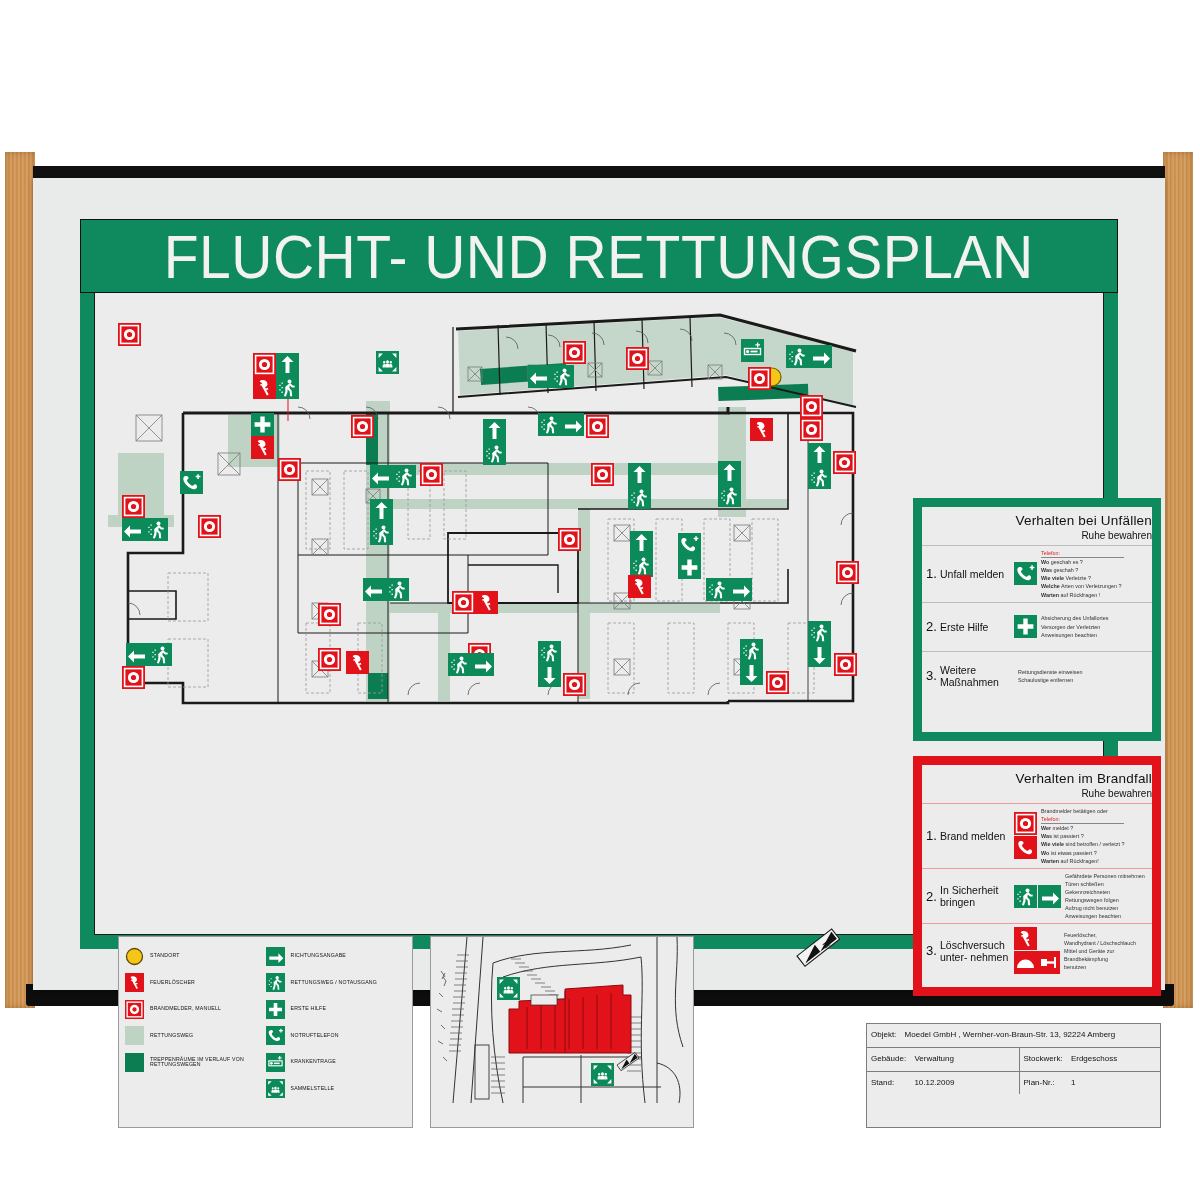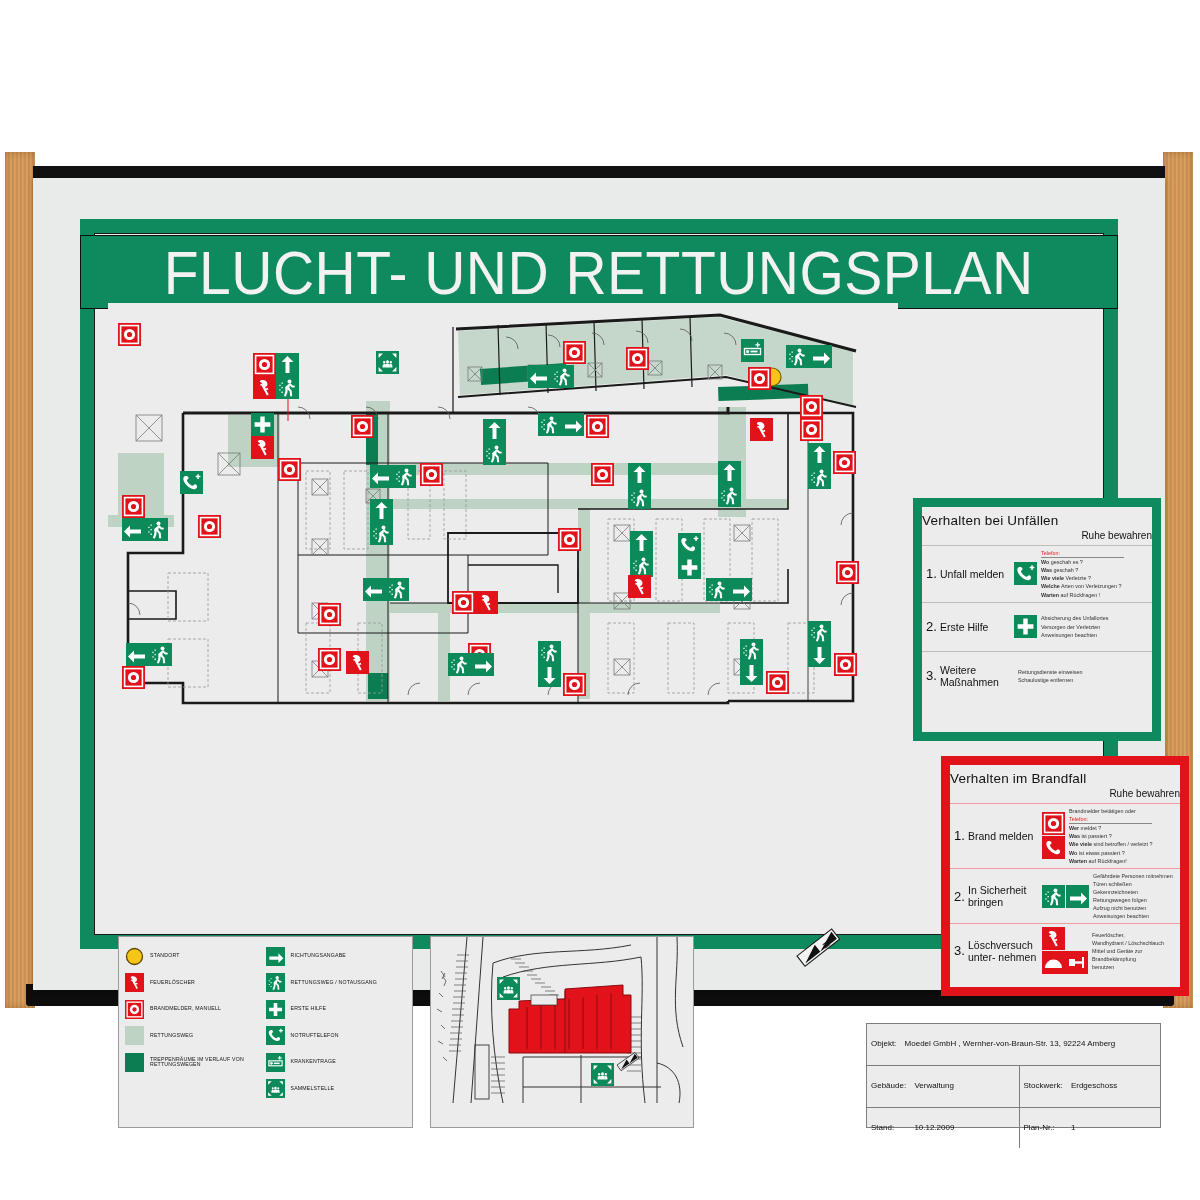--- a/index.html
+++ b/index.html
@@ -17,33 +17,33 @@
   .board{position:absolute;left:33px;top:178px;width:1132px;height:812px;background:#e9eaea;
          box-shadow:0 2px 5px rgba(0,0,0,.25);}
 
   
   .greenframe{position:absolute;left:47px;top:41px;width:1038px;height:730px;
         border:14px solid #0f8a5f;background:#ececec;box-sizing:border-box;}
   .greenframe-in{position:absolute;inset:0;border:1px solid #1a1a1a;box-sizing:border-box;pointer-events:none;}
 
   
   .titlebar{position:absolute;left:47px;top:41px;width:1038px;height:74px;background:#0f8a5f;
-        border:1px solid #111;box-sizing:border-box;display:flex;align-items:center;justify-content:center;margin-top:16px;}
+        border:1px solid #111;box-sizing:border-box;display:flex;align-items:center;justify-content:center;}
   .titlebar span{color:#f2f2f2;font-size:62px;letter-spacing:.5px;font-weight:400;
         transform:scaleX(.92);white-space:nowrap;font-family:"Liberation Sans",sans-serif;}
 
   
   #plan{position:absolute;left:75px;top:125px;width:790px;height:520px;overflow:hidden;}
   #plansvg{position:absolute;left:0;top:0;}
 
   
   .panel{position:absolute;background:#ececec;box-sizing:border-box;}
   .p-accident{left:880px;top:320px;width:248px;height:243px;border:9px solid #0f8a5f;}
-  .p-fire{left:880px;top:578px;width:248px;height:240px;border:9px solid #e1121a;margin-left:28px;}
-  .p-title{font-size:13.5px;text-align:left;color:#111;padding-top:6px;letter-spacing:.2px;}
+  .p-fire{left:880px;top:578px;width:248px;height:240px;border:9px solid #e1121a;}
+  .p-title{font-size:13.5px;text-align:right;color:#111;padding-top:6px;letter-spacing:.2px;}
   .p-sub{font-size:10px;text-align:right;color:#111;padding-top:2px;padding-bottom:4px;}
   .row{display:flex;align-items:center;border-top:1px solid #bdbdbd;min-height:42px;padding:3px 4px;}
   .p-fire .row{border-top:1px solid #f09a9d;}
   .rnum{width:14px;font-size:13px;color:#111;flex:none;}
   .rlbl{width:74px;font-size:10.5px;color:#111;line-height:1.15;flex:none;}
   .ricons{display:flex;flex-direction:column;gap:1px;margin-right:4px;flex:none;}
   .ricons.horiz{flex-direction:row;}
   .rtext{font-size:5.4px;color:#333;line-height:1.5;flex:1;}
   .rtext b{font-weight:bold;}
   .telline{color:#d22;font-size:5.4px;border-bottom:1px solid #888;display:inline-block;width:78%;}
@@ -69,21 +69,21 @@
   .ovw-body{position:relative;width:100%;height:166px;overflow:hidden;background:#ececec;}
 
   
   .north{position:absolute;left:760px;top:748px;width:60px;height:42px;}
 
   
   .tblock{position:absolute;left:833px;top:845px;width:295px;height:105px;background:#ececec;
           border:1px solid #7d7d7d;box-sizing:border-box;font-size:8px;color:#111;}
   .tb-row{display:flex;border-bottom:1px solid #7d7d7d;}
   .tb-row:last-child{border-bottom:none;}
-  .tb-cell{padding:15px 4px;line-height:1.35;}
+  .tb-cell{padding:6px 4px;line-height:1.35;}
   .tb-cell.b{border-right:1px solid #7d7d7d;}
   .tb-k{display:inline-block;}
   .tb-v{display:inline-block;padding-left:6px;}
   .tb-addr{padding:3px 4px 4px 4px;line-height:1.45;}
   .tb-addr .ind{padding-left:49px;display:block;}
 </style>
 </head>
 <body>
 
 <div id="stage">

